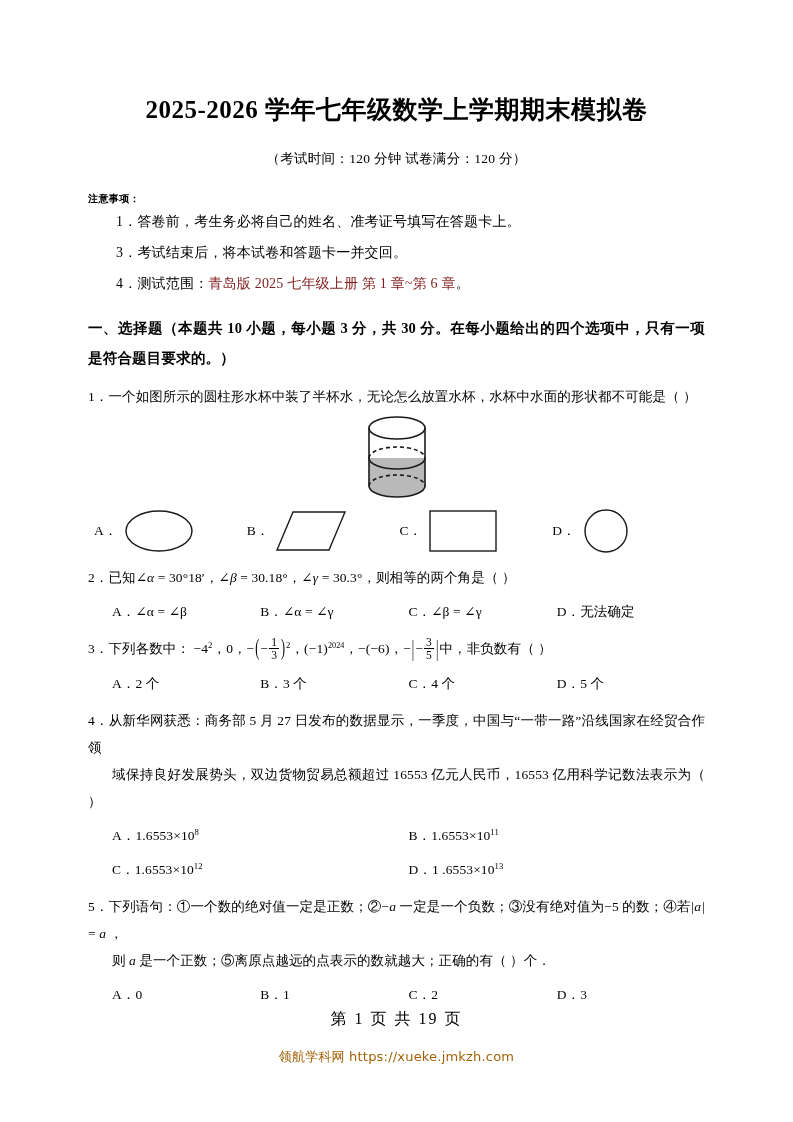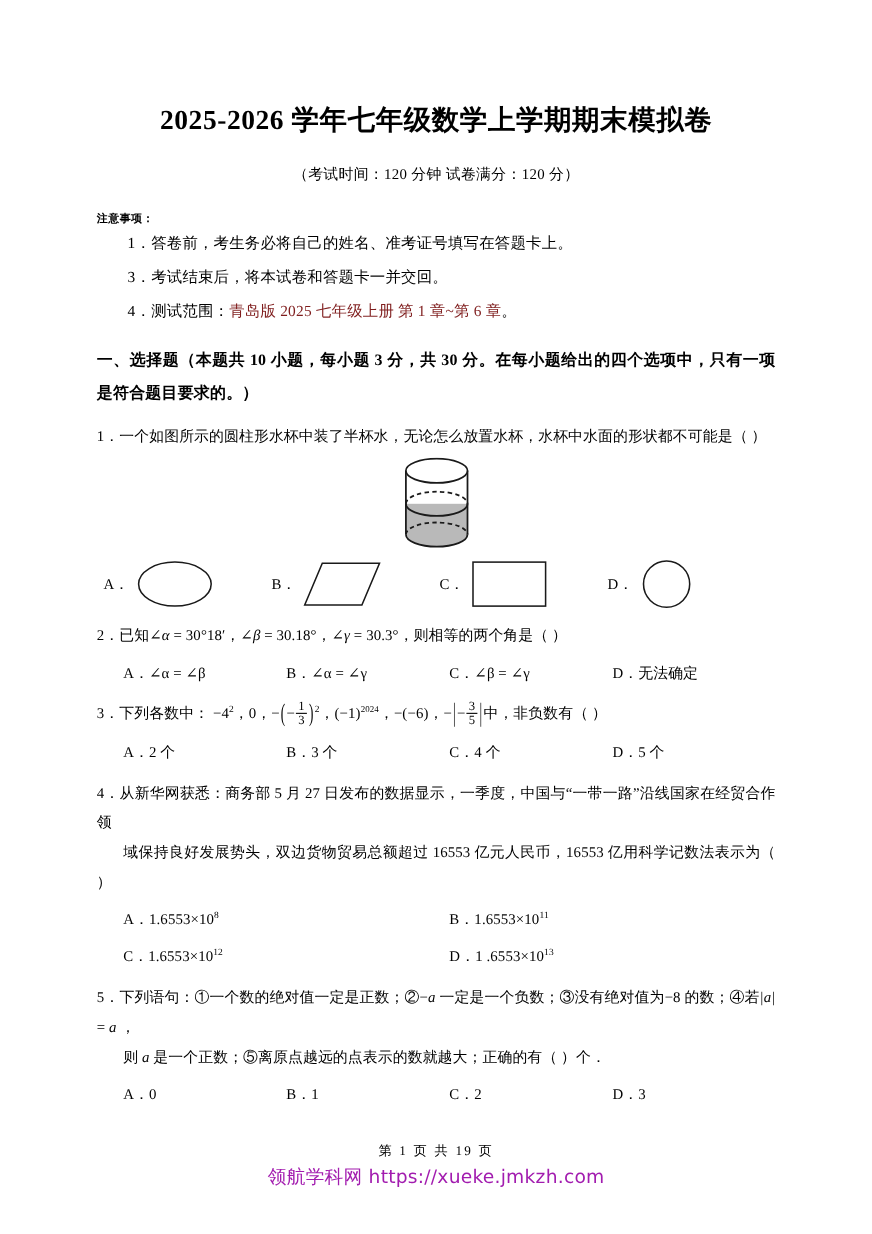--- a/index.html
+++ b/index.html
@@ -167,28 +167,28 @@
 
   
   .footer {
     position: absolute;
     left: 0;
     right: 0;
     bottom: 44px;
     text-align: center;
   }
   .footer-page {
-    font-size: 12px;
+    font-size: 16px;
     letter-spacing: 2px;
     margin: 0;
   }
   .footer-watermark {
-    font-size: 17px;
-    color: #a21caf;
-    margin: 0;
+    font-size: 13px;
+    color: #a16207;
+    margin: 15px;
     padding-top: 3px;
     font-family: "DejaVu Sans", "Liberation Sans", sans-serif;
     letter-spacing: 0.2px;
   }
 </style>
 </head>
 <body>
 
 <div class="page">
 
@@ -292,21 +292,21 @@
   <div class="options-row two-col">
     <span class="opt"><span>A．</span><span>1.6553×10</span><sup>8</sup></span>
     <span class="opt"><span>B．</span><span>1.6553×10</span><sup>11</sup></span>
   </div>
   <div class="options-row two-col">
     <span class="opt"><span>C．</span><span>1.6553×10</span><sup>12</sup></span>
     <span class="opt"><span>D．</span><span>1 .6553×10</span><sup>13</sup></span>
   </div>
 
   <div class="question">
-    <span class="q-body"><span>5．</span><span>下列语句：①一个数的绝对值一定是正数；②−</span><span class="it">a</span><span> 一定是一个负数；③没有绝对值为−8 的数；④若</span><span class="it">|a|</span><span> = </span><span class="it">a</span><span> ，</span></span>
+    <span class="q-body"><span>5．</span><span>下列语句：①一个数的绝对值一定是正数；②−</span><span class="it">a</span><span> 一定是一个负数；③没有绝对值为−5 的数；④若</span><span class="it">|a|</span><span> = </span><span class="it">a</span><span> ，</span></span>
     <span class="q-line-2"><span>则 </span><span class="it">a</span><span> 是一个正数；⑤离原点越远的点表示的数就越大；正确的有（    ）个．</span></span>
   </div>
   <div class="options-row four-col">
     <span class="opt">A．0</span>
     <span class="opt">B．1</span>
     <span class="opt">C．2</span>
     <span class="opt">D．3</span>
   </div>
 
   <div class="footer">

